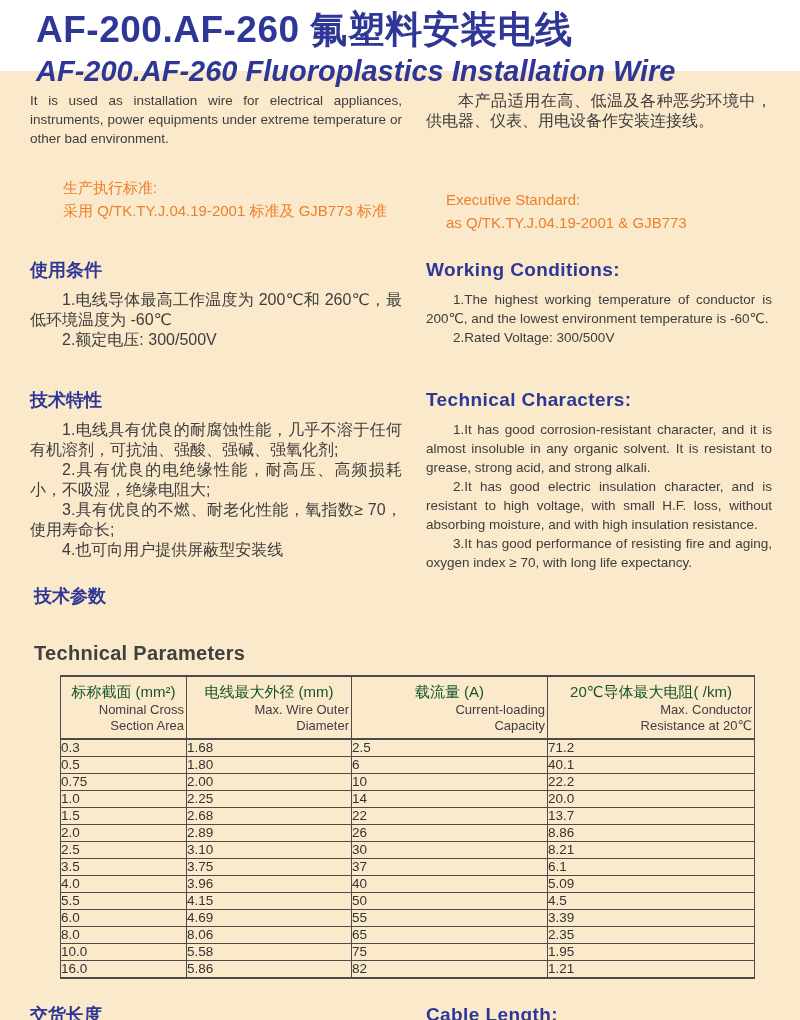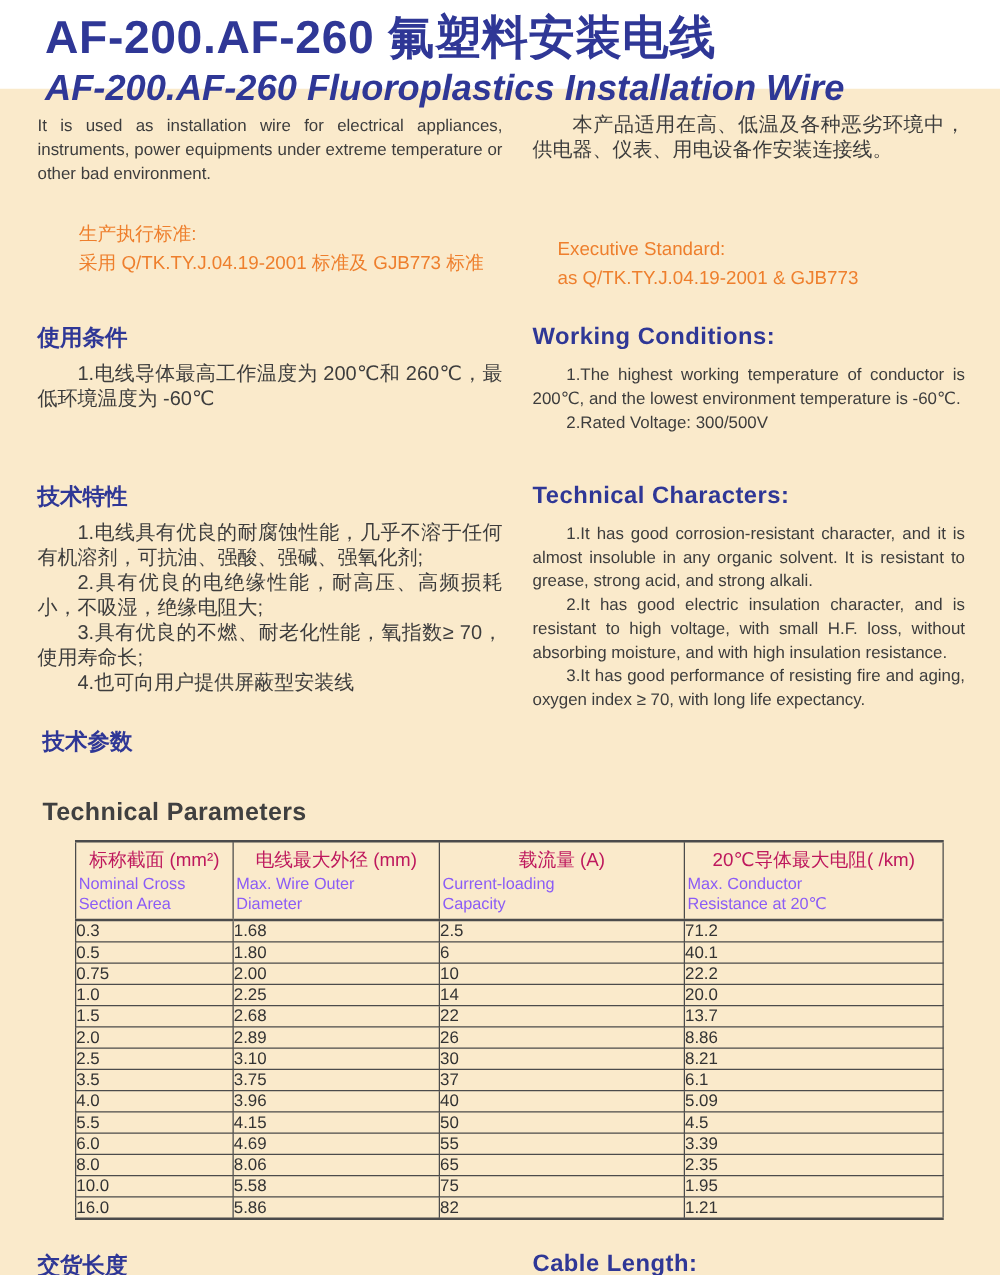--- a/index.html
+++ b/index.html
@@ -51,22 +51,22 @@
 
   
   table.params {
     border-collapse: collapse; table-layout: fixed;
     width: 694px; margin: 10px 0 0 30px;
     border-top: 2px solid #4B4B4B; border-bottom: 2px solid #4B4B4B;
     background: transparent;
   }
   .params th, .params td { border: 1px solid #4B4B4B; }
   .params thead th { border-bottom: 2px solid #4B4B4B; padding: 5px 2px 4px 2px; font-weight: normal; vertical-align: middle; }
-  .th-zh { font-size: 15px; line-height: 20px; color: #be185d; text-align: center; }
-  .th-en { font-size: 13px; line-height: 16px; color: #8b5cf6; text-align: left; }
+  .th-zh { font-size: 15px; line-height: 20px; color: #14532d; text-align: center; }
+  .th-en { font-size: 13px; line-height: 16px; color: #404040; text-align: right; }
   .params td {
     text-align: left; font-size: 13.5px; color: #333;
     height: 16px; line-height: 16px; padding: 0;
   }
 
   .cable-row { margin-top: 24px; }
 </style>
 </head>
 <body>
 
@@ -92,20 +92,21 @@
       <div class="std std-en">
         <div>Executive Standard:</div>
         <div>as Q/TK.TY.J.04.19-2001 &amp; GJB773</div>
       </div>
     </section>
 
     <section class="row wc-row">
       <div>
         <h3 class="h h-zh">使用条件</h3>
         <p class="para zh indent">1.电线导体最高工作温度为 200℃和 260℃，最低环境温度为 -60℃</p>
+        <p class="para zh indent">2.额定电压: 300/500V</p>
       </div>
       <div>
         <h3 class="h h-en">Working Conditions:</h3>
         <p class="para en indent">1.The highest working temperature of conductor is 200℃, and the lowest environment temperature is -60℃.</p>
         <p class="para en indent">2.Rated Voltage: 300/500V</p>
       </div>
     </section>
 
     <section class="row tc-row">
       <div>

